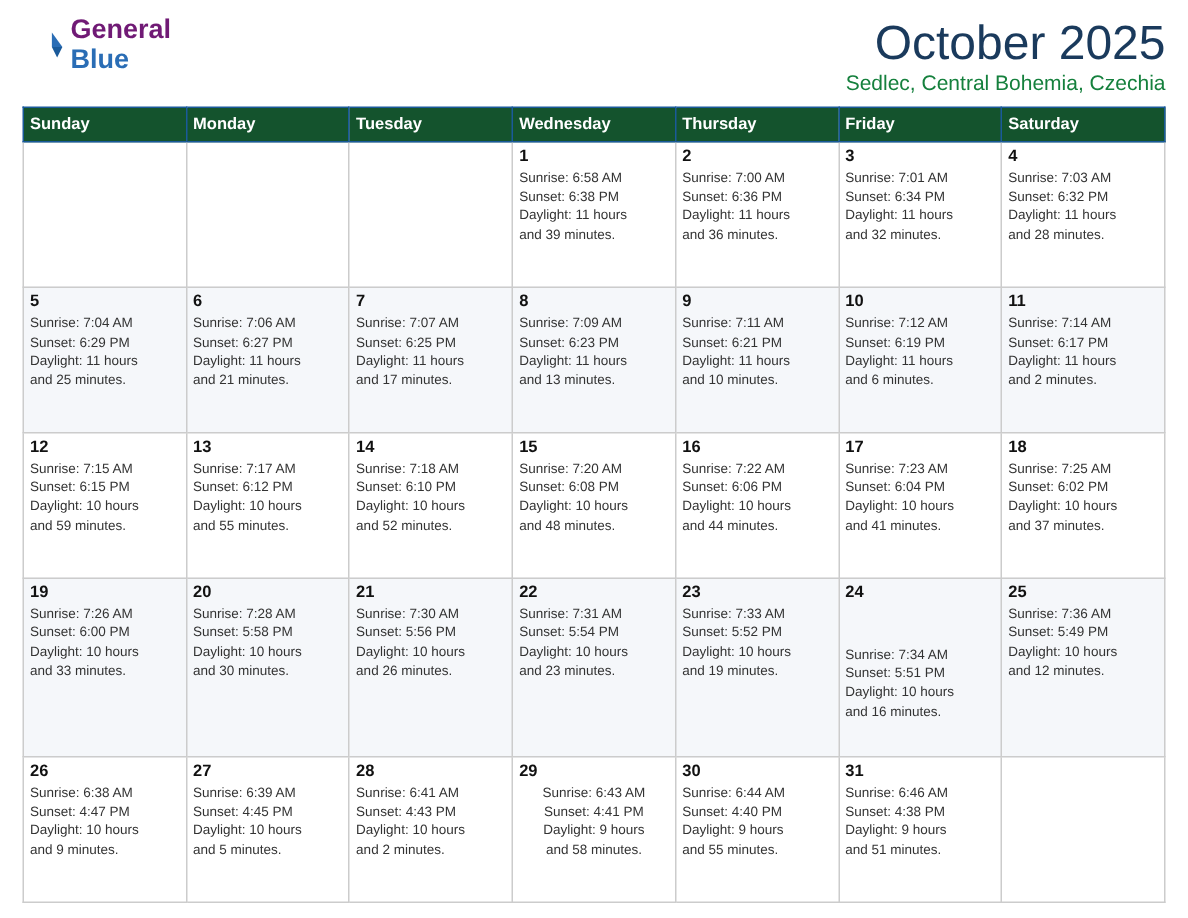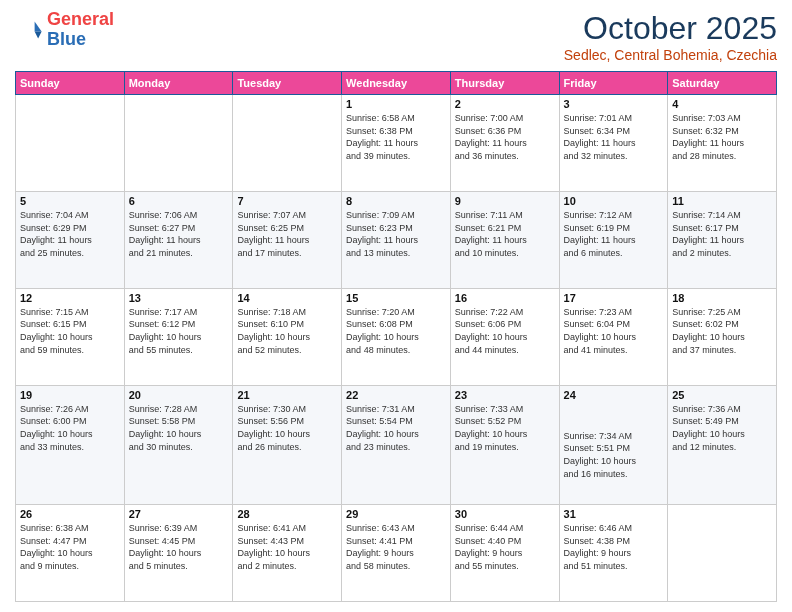--- a/index.html
+++ b/index.html
@@ -28,47 +28,47 @@
       align-items: center;
       gap: 4px;
     }
     .logo-text {
       font-size: 18px;
       font-weight: bold;
       color: #1a3a5c;
       line-height: 1.1;
     }
     .logo-text span {
-      color: #ef4444;
+      color: #701a75;
     }
     .logo-icon {
       width: 28px;
       height: 28px;
     }
     .title-block {
       text-align: right;
     }
     .month-title {
       font-size: 32px;
       font-weight: normal;
       color: #1a3a5c;
     }
     .location-title {
       font-size: 14px;
-      color: #c2410c;
+      color: #15803d;
     }
     .calendar {
       flex: 1;
       border: 1px solid #ccc;
       border-collapse: collapse;
       width: 100%;
       table-layout: fixed;
     }
     .calendar th {
-      background-color: #ec4899;
+      background-color: #14532d;
       color: #fff;
       font-size: 11px;
       font-weight: bold;
       padding: 5px 4px;
       text-align: left;
       border: 1px solid #1a5a9a;
     }
     .calendar td {
       border: 1px solid #ccc;
       vertical-align: top;
@@ -333,21 +333,21 @@
           </td>
           <td>
             <div class="day-number">28</div>
             <div class="day-info" style="white-space: pre-line;">Sunrise: 6:41 AM
 Sunset: 4:43 PM
 Daylight: 10 hours
 and 2 minutes.</div>
           </td>
           <td>
             <div class="day-number">29</div>
-            <div class="day-info" style="white-space: pre-line;">Sunrise: 6:43 AM
+            <div class="day-info" style="white-space: pre-line; text-align: center;">Sunrise: 6:43 AM
 Sunset: 4:41 PM
 Daylight: 9 hours
 and 58 minutes.</div>
           </td>
           <td>
             <div class="day-number">30</div>
             <div class="day-info" style="white-space: pre-line;">Sunrise: 6:44 AM
 Sunset: 4:40 PM
 Daylight: 9 hours
 and 55 minutes.</div>

